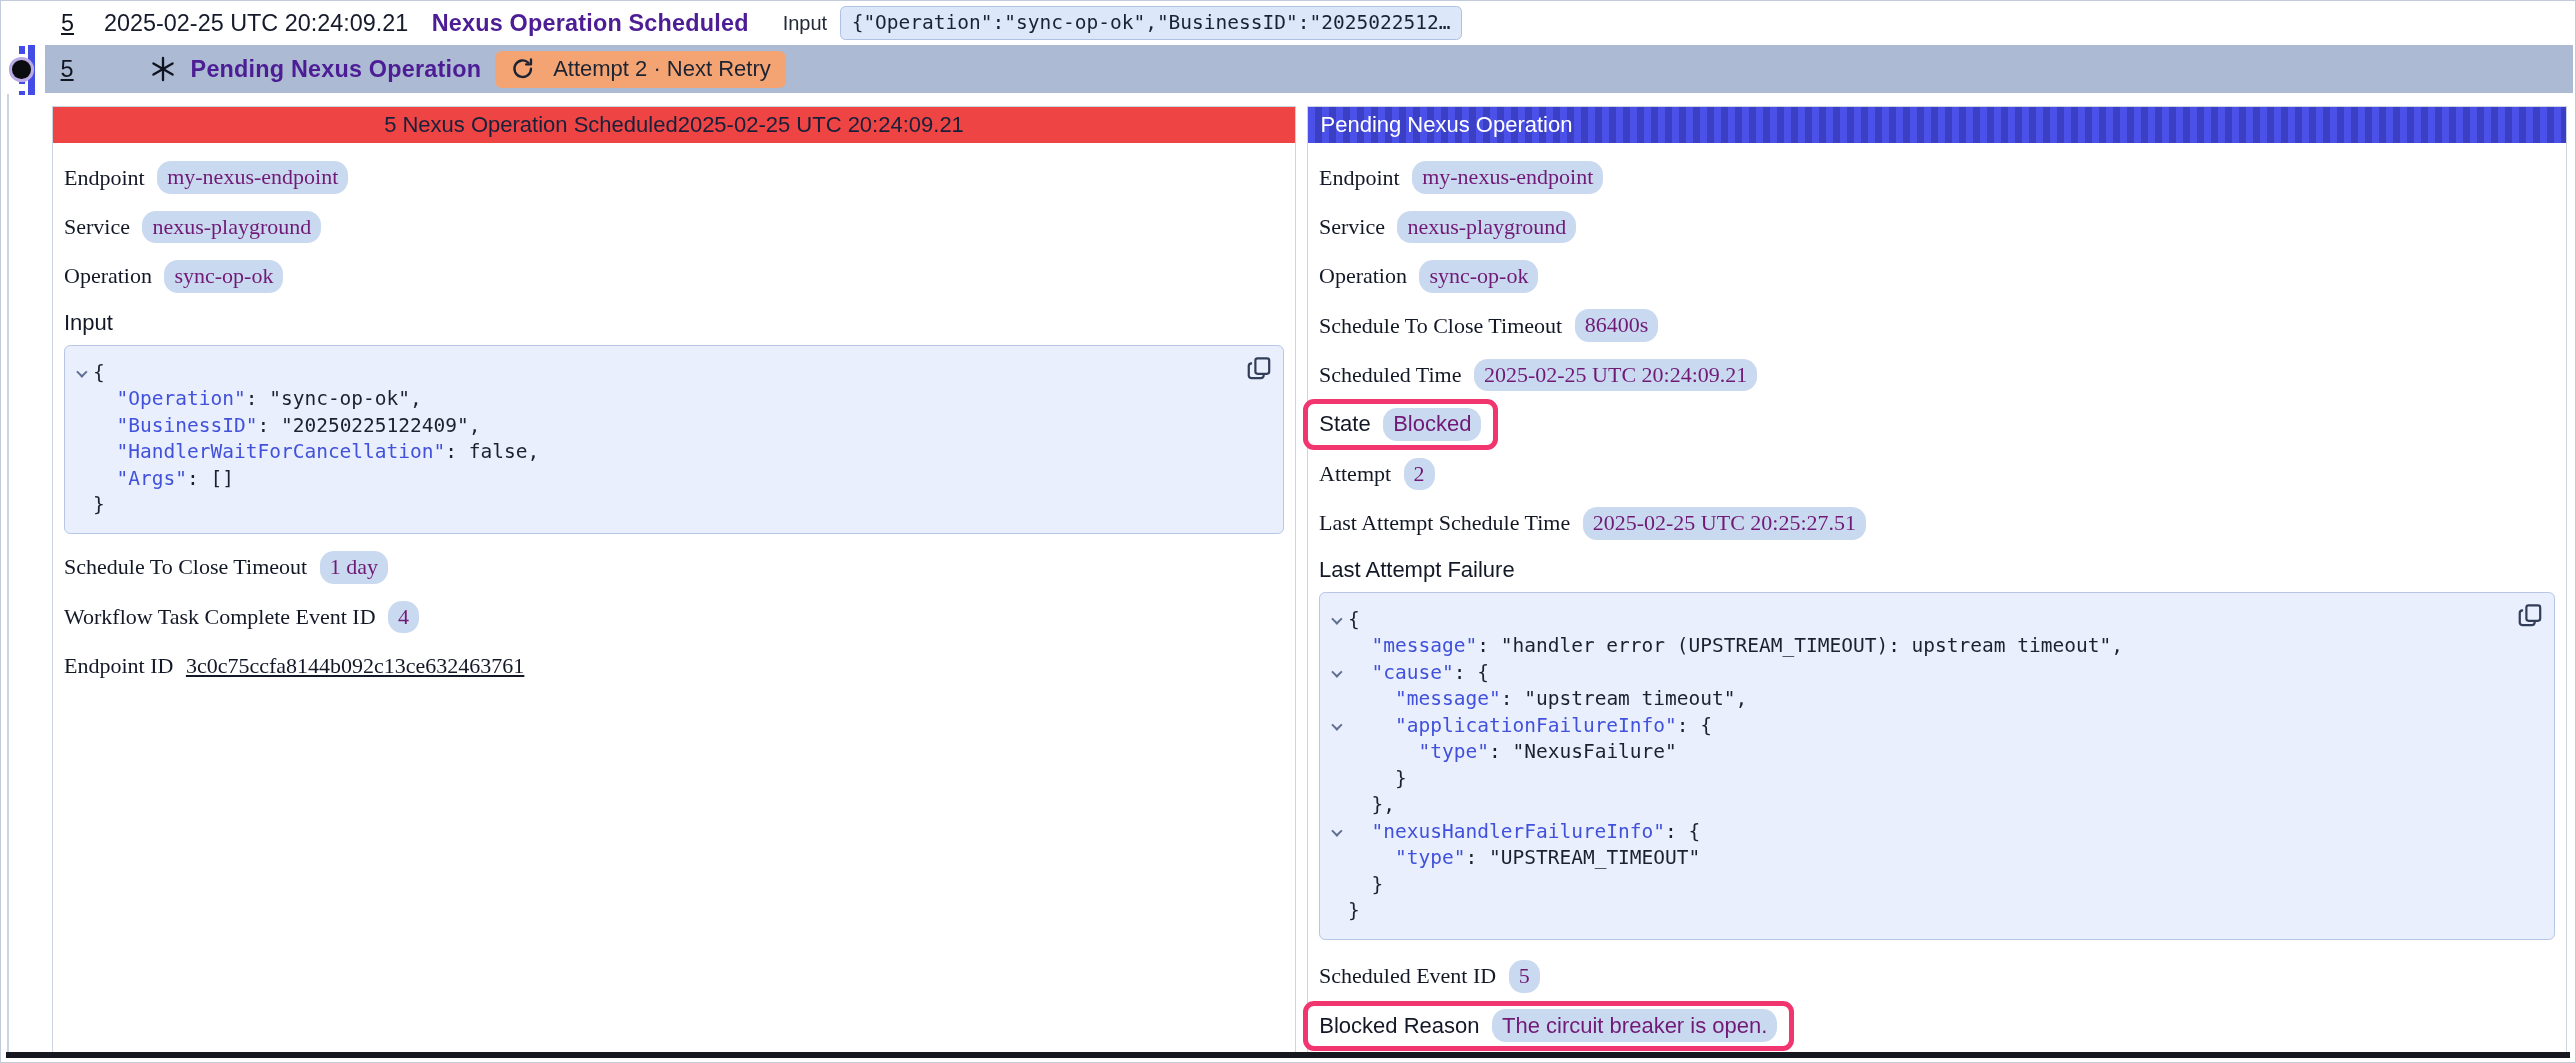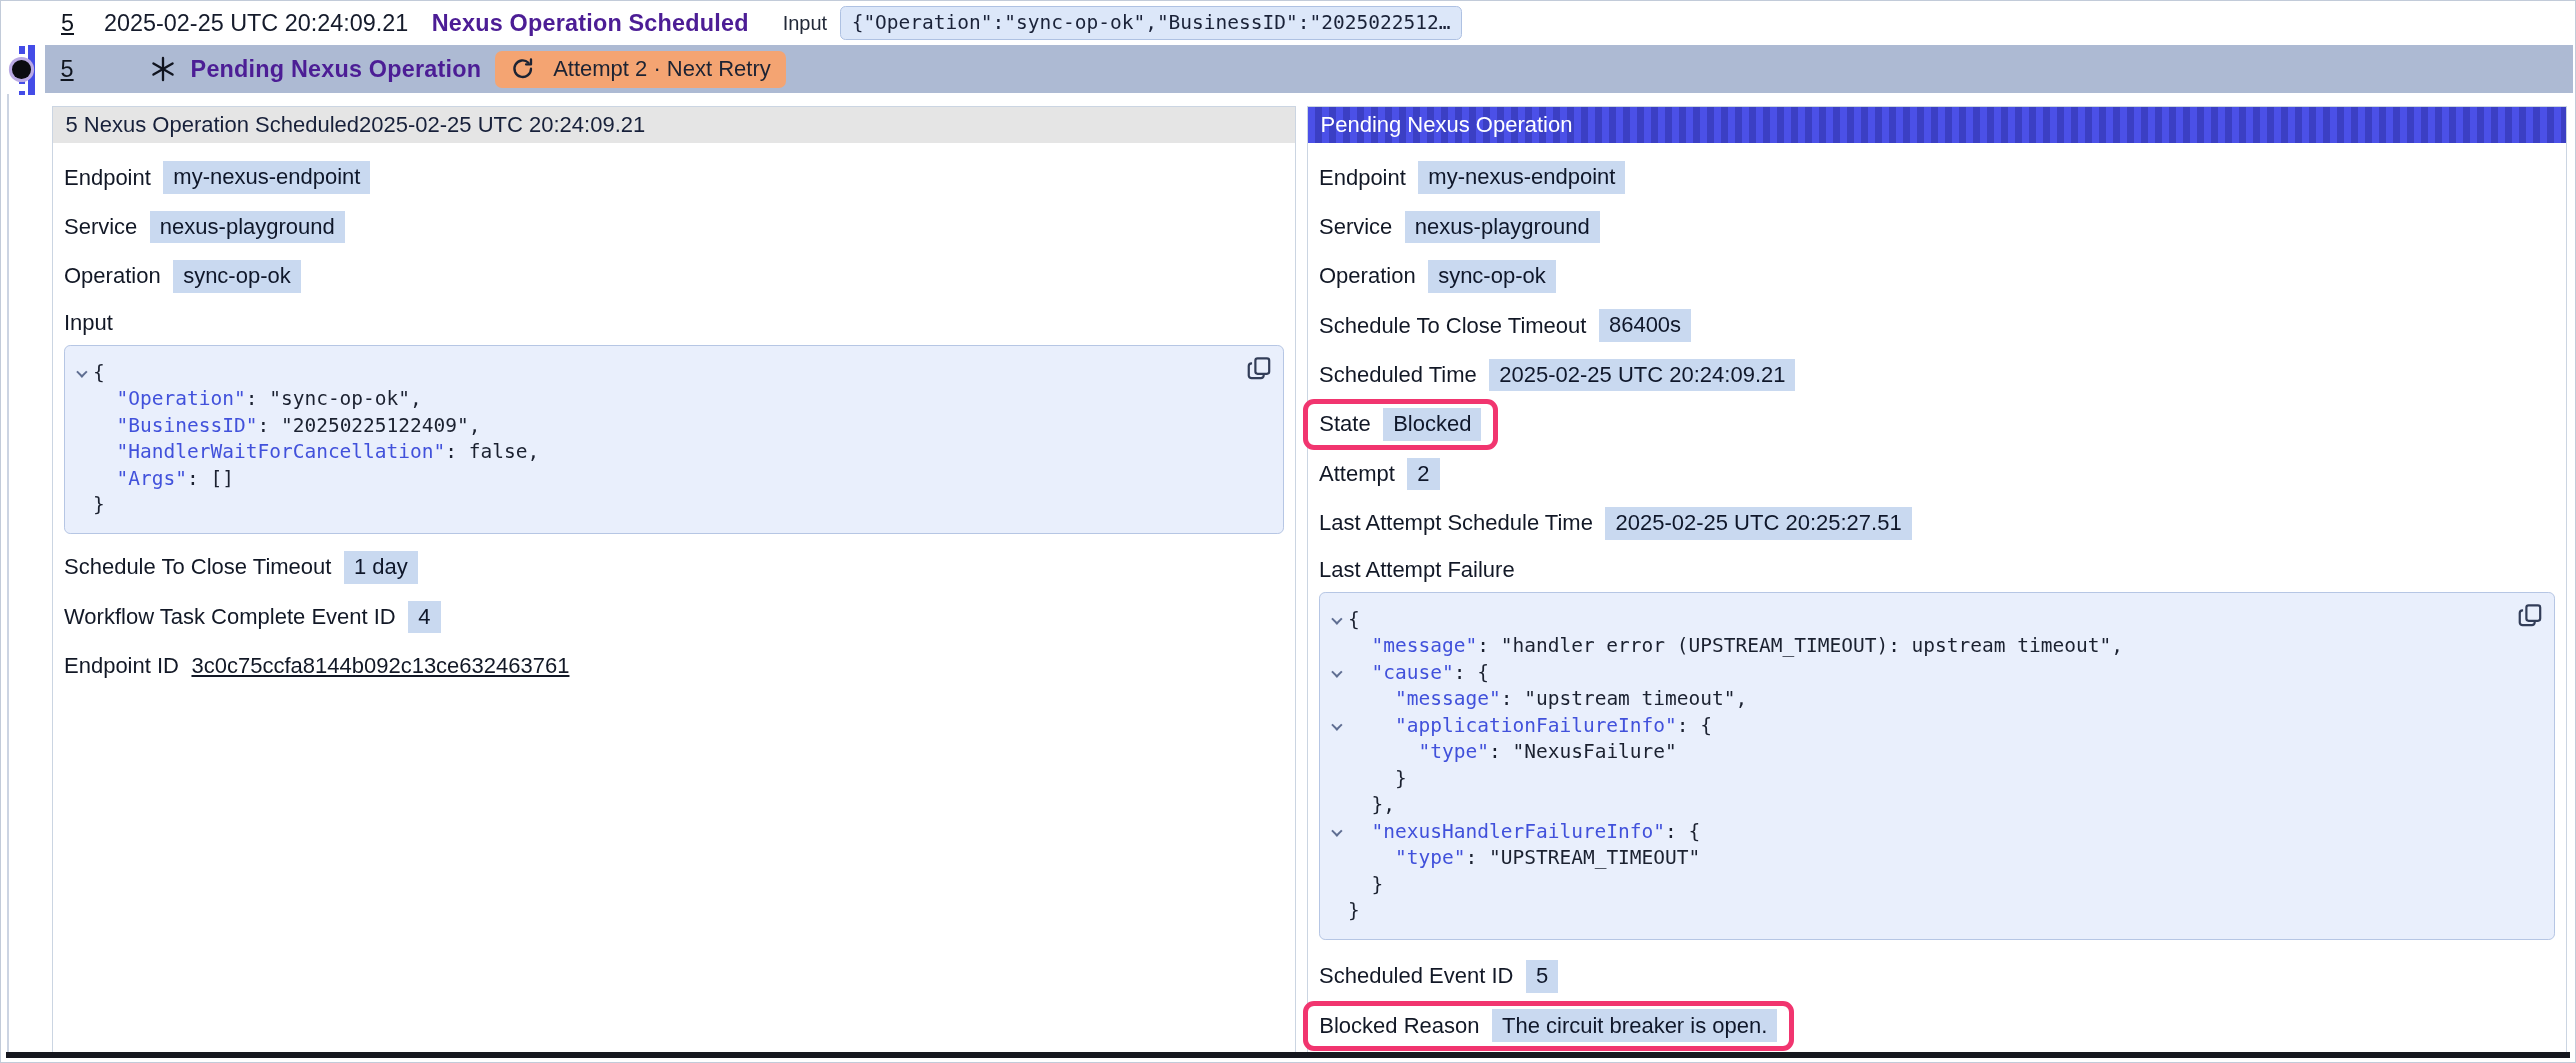--- a/index.html
+++ b/index.html
@@ -49,32 +49,32 @@
     border-radius: 50%; background: #0b0c10; box-shadow: 0 0 0 3.1px #b9a9e4; }
 
   
   .detail-border { position: absolute; left: 6.2px; top: 93px; width: 1.6px; height: 958px; background: #ccd4e2; }
   .bottom-line { position: absolute; left: 4.7px; right: 4.7px; top: 1051px; height: 5.5px; background: #16181f; }
 
   .panel { position: absolute; top: 105px; height: 946px; background: #ffffff; border: 0.8px solid #cbd5e2; border-bottom: none; }
   .panel-left { left: 51px; width: 1244px; }
   .panel-right { left: 1306px; width: 1260px; }
   .panel-header {
-    height: 36px; display: flex; align-items: center; justify-content: flex-start;
-    padding: 0 12.5px; font-size: 22px; color: #17203a; background: #e5e5e5;
+    height: 36px; display: flex; align-items: center; justify-content: center;
+    padding: 0 12.5px; font-size: 22px; color: #17203a; background: #ef4444;
   }
   .panel-header.striped {
     background: repeating-linear-gradient(90deg, #4b50e8 0 7px, #3b3fc4 7px 14px);
     color: #ffffff; font-weight: 500; justify-content: flex-start;
   }
   .panel-body { padding: 18px 11px 0 11px; }
 
   .frow { display: flex; align-items: center; gap: 12.5px; height: 33px; margin-bottom: 16.4px;
-    font-size: 22px; color: #121826; }
-  .chip { background: #c9d9f0; border-radius: 0; padding: 3.1px 10px; color: #0f172a;
+    font-size: 22px; color: #121826; font-family: Liberation Serif, serif; }
+  .chip { background: #c9d9f0; border-radius: 14px; padding: 3.1px 10px; color: #701a75;
     line-height: 26.5px; white-space: nowrap; }
   .flabel { display: flex; align-items: center; height: 28px; margin-bottom: 7.8px; font-size: 22px; color: #121826; }
   .link-value { color: #121826; text-decoration: underline; cursor: pointer; }
 
   .hlwrap { display: flex; align-items: center; height: 33px; margin-bottom: 16.4px; }
   .hl { display: inline-flex; align-items: center; gap: 12.5px; background: #ffffff;
     border: 5.5px solid #f1356f; border-radius: 11px; padding: 3.9px 11.7px; margin-left: -16.4px;
     font-size: 22px; color: #121826; }
 
   .codeblock { position: relative; background: #e9effc; border: 1.6px solid #b6c6e4; border-radius: 6.2px;

